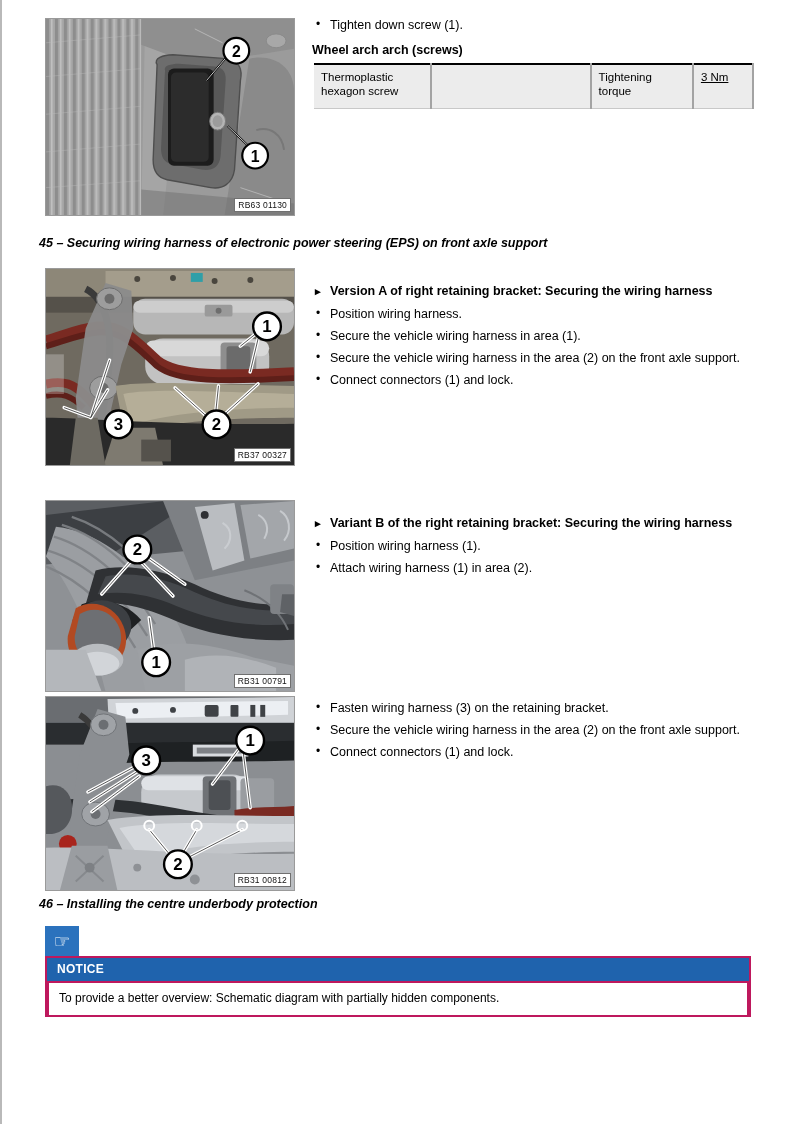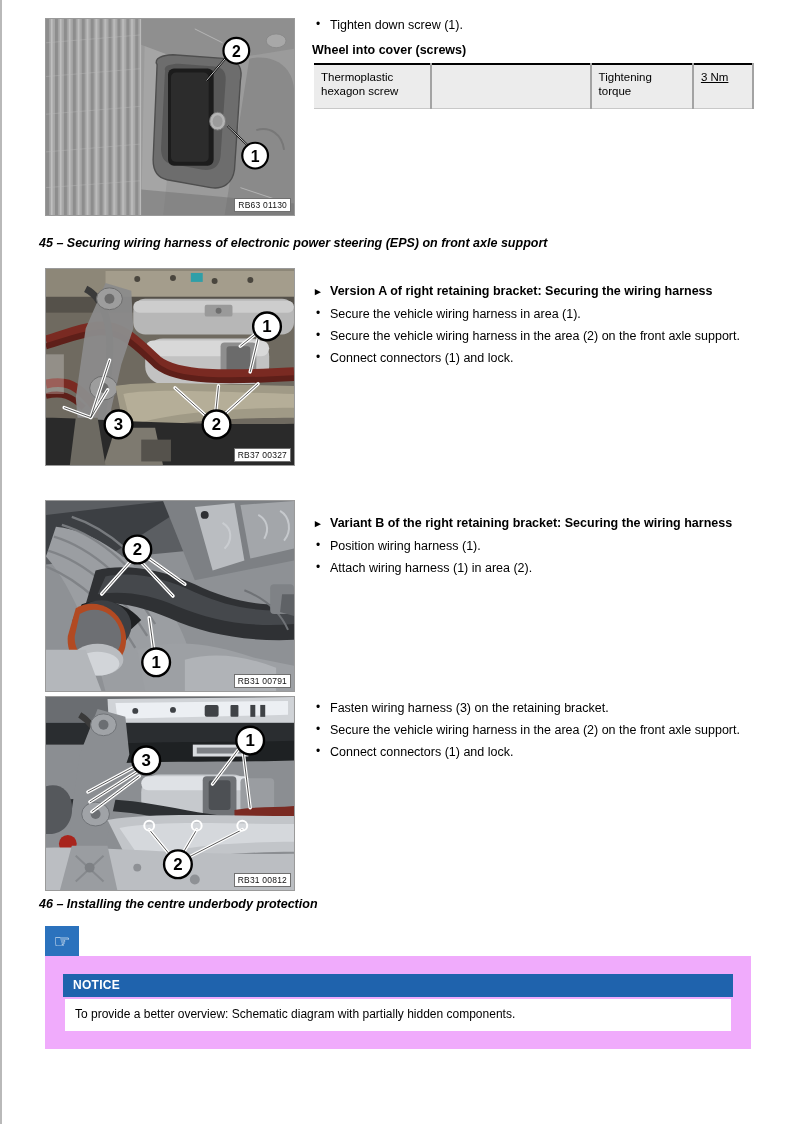--- a/index.html
+++ b/index.html
@@ -161,22 +161,22 @@
     display: flex;
     align-items: center;
     justify-content: center;
   }
   .notice-tab .hand {
     color: #ffffff;
     font-size: 19px;
     line-height: 19px;
   }
   .notice-outer {
-    background: #f0abfc;
-    padding: 18px;
+    background: #be185d;
+    padding: 2px;
     box-sizing: border-box;
   }
   .notice-header {
     background: #1f63ad;
     color: #ffffff;
     font-size: 12px;
     font-weight: bold;
     padding: 4px 10px 5px 10px;
     letter-spacing: 0.3px;
   }
@@ -261,21 +261,21 @@
         </svg>
         <div class="caption">RB63 01130</div>
       </div>
     </div>
 
     <div class="text-col">
       <ul class="bullets">
         <li>Tighten down screw (1).</li>
       </ul>
 
-      <div class="bold-label">Wheel into cover (screws)</div>
+      <div class="bold-label">Wheel arch arch (screws)</div>
 
       <table class="torque">
         <tbody>
           <tr>
             <td class="c1">Thermoplastic hexagon screw</td>
             <td class="c2"></td>
             <td class="c3">Tightening torque</td>
             <td class="c4">3 Nm</td>
           </tr>
         </tbody>
@@ -363,20 +363,21 @@
             <text x="172" y="163" text-anchor="middle" font-family="Liberation Sans, sans-serif" font-size="17" font-weight="bold" fill="#000">2</text>
           </g>
         </svg>
         <div class="caption">RB37 00327</div>
       </div>
     </div>
 
     <div class="text-col">
       <div class="sub-head">Version A of right retaining bracket: Securing the wiring harness</div>
       <ul class="bullets">
+        <li>Position wiring harness.</li>
         <li>Secure the vehicle wiring harness in area (1).</li>
         <li>Secure the vehicle wiring harness in the area (2) on the front axle support.</li>
         <li>Connect connectors (1) and lock.</li>
       </ul>
     </div>
   </div>
 
   <div class="row" style="margin-top:34px;">
 
     <div class="fig-col">

